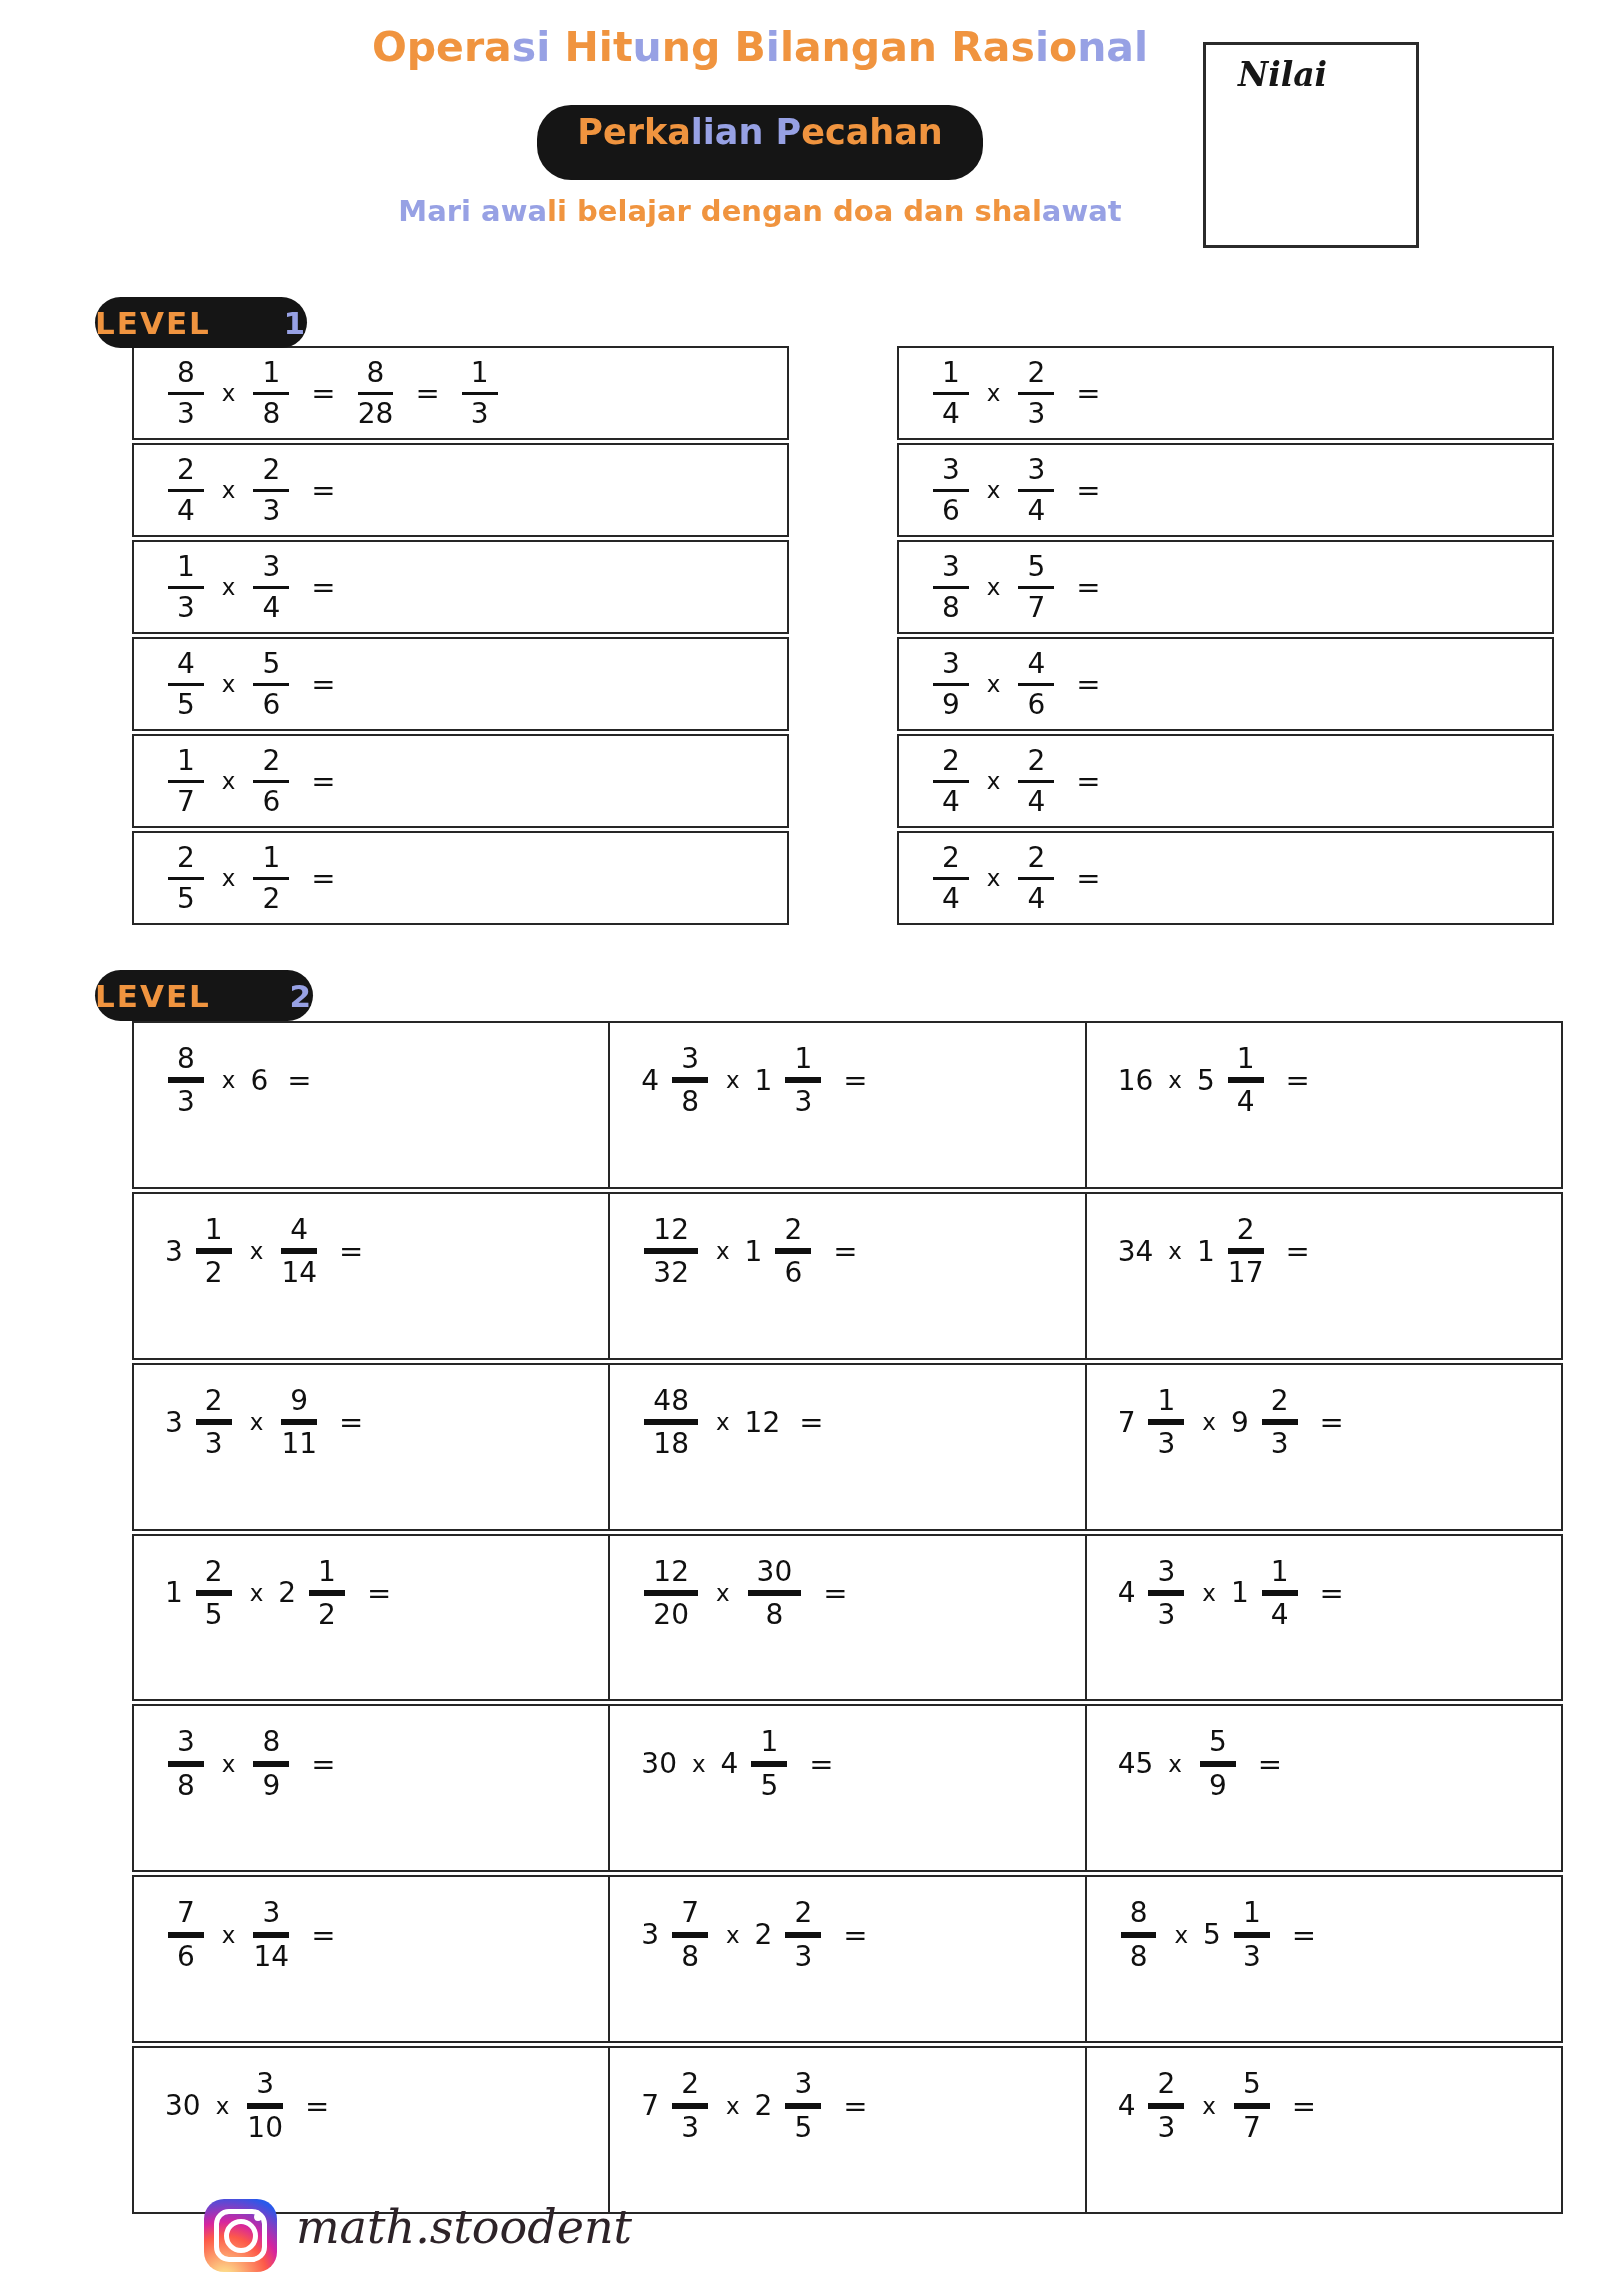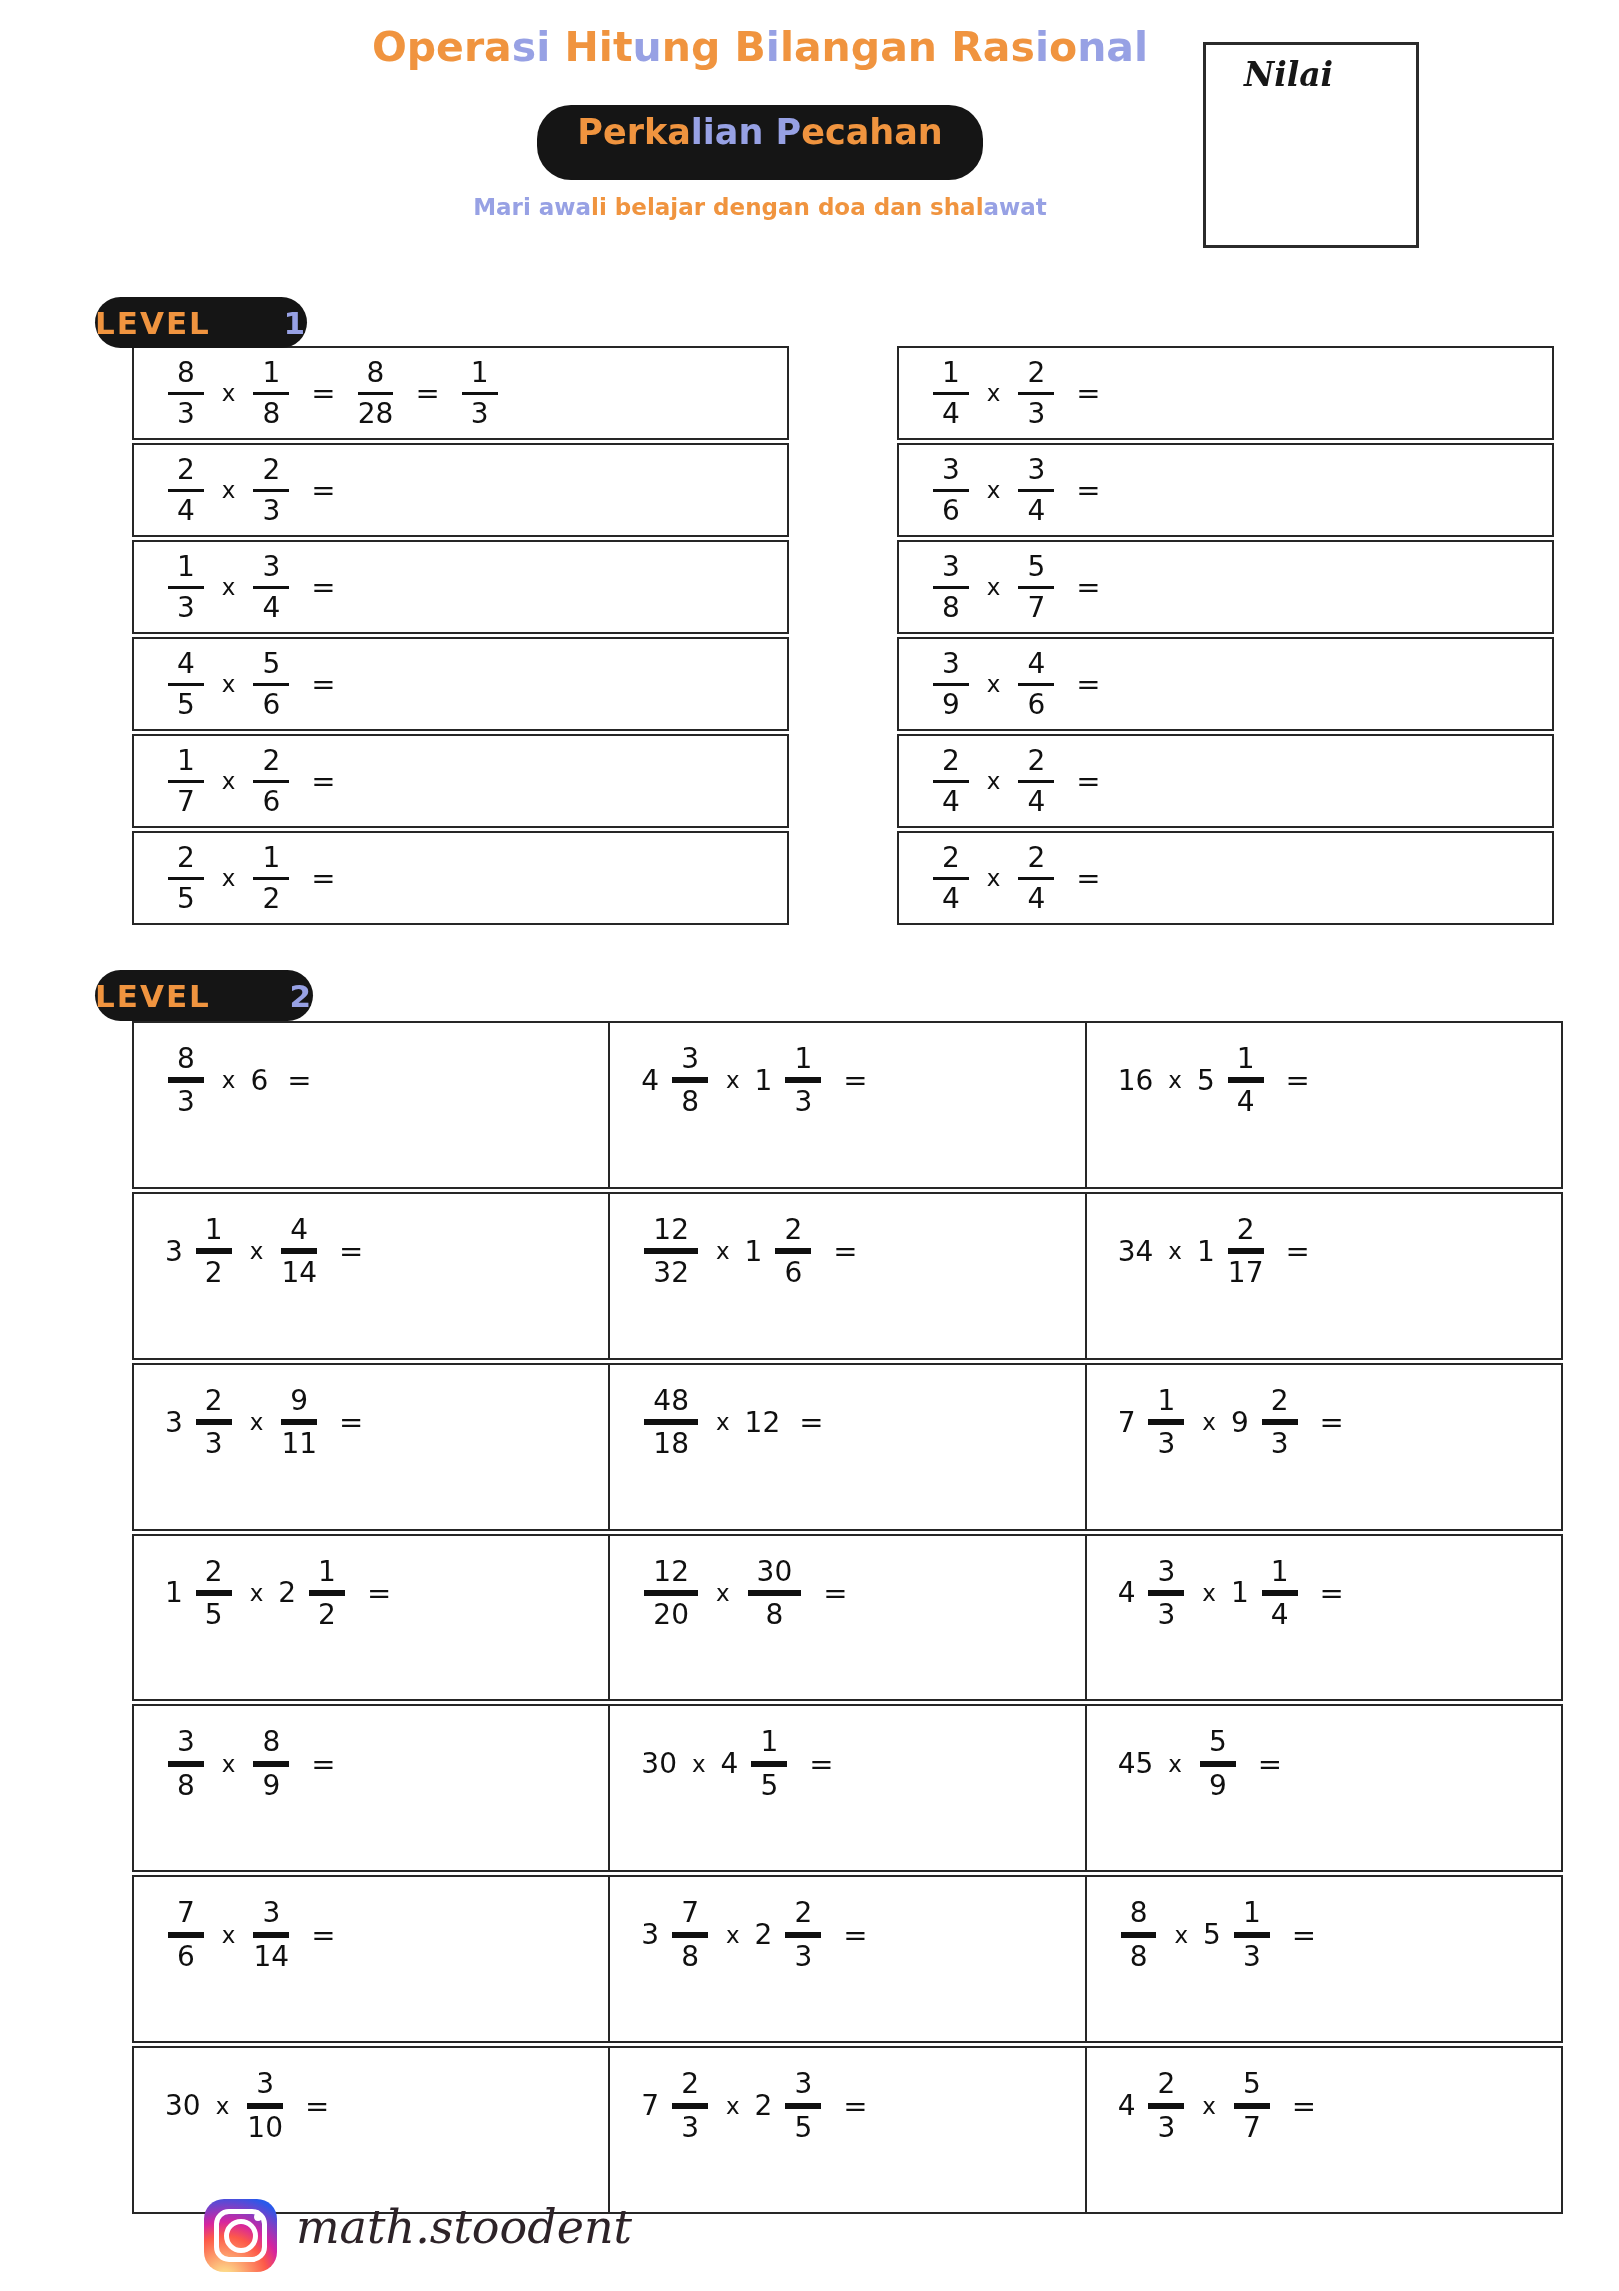--- a/index.html
+++ b/index.html
@@ -4,24 +4,24 @@
 <style>
   html,body{margin:0;padding:0;background:#ffffff;}
   .page{position:relative;width:1619px;height:2291px;background:#ffffff;overflow:hidden;
         font-family:"DejaVu Sans",sans-serif;color:#101010;}
 
   
   .header-wrap{position:absolute;left:0;top:0;width:1520px;text-align:center;}
   .title{margin-top:25px;font-size:41px;font-weight:bold;letter-spacing:0px;line-height:1.1;}
   .pill{display:inline-block;margin-top:16px;background:#151515;border-radius:34px;
         padding:8px 40px 28px;font-size:35px;font-weight:bold;line-height:1.1;}
-  .subtitle{margin-top:14px;font-size:23px;font-weight:bold;text-align:center;}
+  .subtitle{margin-top:14px;font-size:29px;font-weight:bold;text-align:center;}
 
   .nilai-box{position:absolute;left:1203px;top:42px;width:216px;height:206px;
-             border:3px solid #2b2b2b;background:#fff;box-sizing:border-box;padding-left:6px;}
+             border:3px solid #2b2b2b;background:#fff;box-sizing:border-box;}
   .nilai-label{font-family:"DejaVu Serif",serif;font-style:italic;font-weight:bold;
                font-size:33px;color:#171717;padding:10px 0 0 32px;}
 
   
   .level-badge{position:absolute;background:#151515;border-radius:26px;z-index:3;
                display:flex;align-items:center;justify-content:space-between;
                font-size:31px;font-weight:bold;letter-spacing:2px;}
   #lv1-badge{left:95px;top:297px;width:212px;height:51px;}
   #lv2-badge{left:95px;top:970px;width:218px;height:51px;}
   .badge-num{margin-left:10px;}

